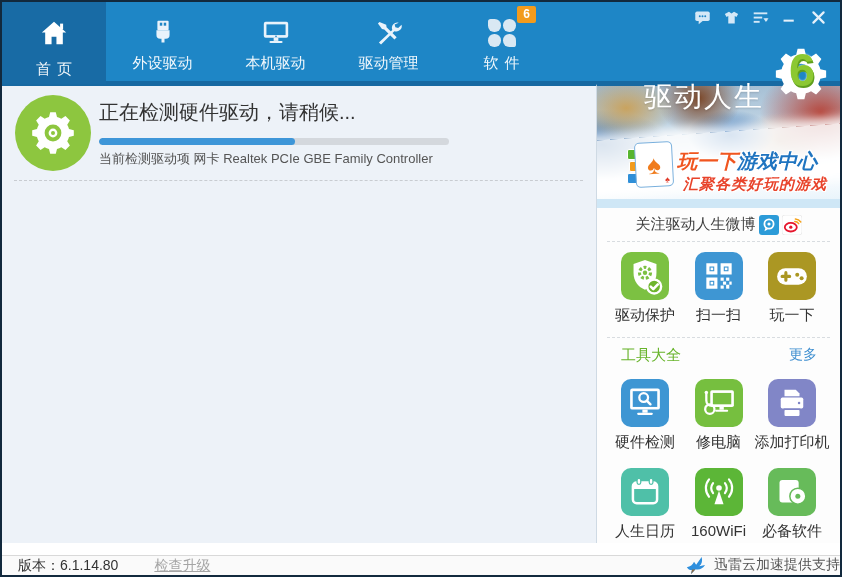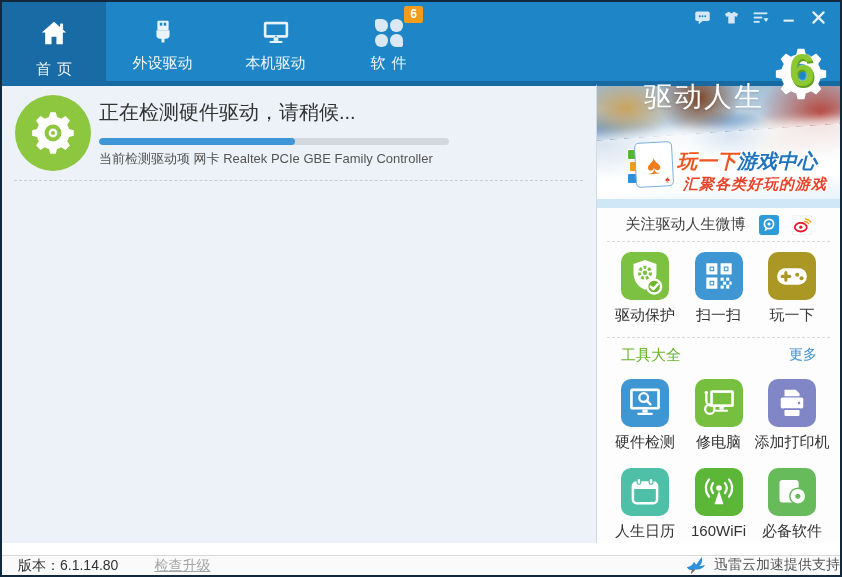--- a/index.html
+++ b/index.html
@@ -74,21 +74,21 @@
   .card-sq.o { left:2px; top:19px; background:#f29b1d; }
   .card-sq.b { left:0; top:31px; background:#2f8fd8; }
   .banner-l1 { position:absolute; left:80px; top:62px; z-index:3; font-size:20px; font-weight:bold;
                font-style:italic; white-space:nowrap;
                text-shadow:1px 1px 0 #fff,-1px -1px 0 #fff,1px -1px 0 #fff,-1px 1px 0 #fff; }
   .banner-l1 .t1 { color:#f0551f; } .banner-l1 .t2 { color:#1f74c0; }
   .banner-l2 { position:absolute; left:86px; top:89px; z-index:3; font-size:15px; font-weight:bold;
                font-style:italic; color:#e8432b; letter-spacing:1px; white-space:nowrap;
                text-shadow:1px 1px 0 #fff,-1px -1px 0 #fff,1px -1px 0 #fff,-1px 1px 0 #fff; }
 
-  .weibo-row { height:33px; display:flex; align-items:center; justify-content:center; gap:13px; }
+  .weibo-row { height:33px; display:flex; align-items:center; justify-content:center; gap:3px; }
   .weibo-label { font-size:15px; color:#3f3f3f; }
   .weibo-ic { width:20px; height:20px; cursor:pointer; }
   .dashed { border-top:1px dashed #d8dce0; margin:0 10px; }
 
   .tool-row { display:flex; justify-content:space-between; padding:0 13px; }
   .tool { width:70px; display:flex; flex-direction:column; align-items:center; cursor:pointer; }
   .tile { width:48px; height:48px; border-radius:10px; display:flex; align-items:center;
           justify-content:center; overflow:visible; }
   .tool .tname { margin-top:6px; font-size:15px; color:#333; white-space:nowrap; }
   .quick-tools { margin-top:10px; }
@@ -139,20 +139,31 @@
           <span class="ticon">
             <svg viewBox="0 0 32 32" width="30" height="30">
               <rect x="3" y="4" width="26" height="17" rx="2" fill="#e9f3fb"></rect>
               <rect x="5.8" y="6.8" width="20.4" height="11.4" fill="#1e86c6"></rect>
               <circle cx="16" cy="19.5" r="0.9" fill="#1e86c6"></circle>
               <rect x="13.5" y="21" width="5" height="3.4" fill="#e9f3fb"></rect>
               <rect x="9" y="24.4" width="14" height="2.2" rx="1.1" fill="#e9f3fb"></rect>
             </svg>
           </span>
           <span class="tlabel">本机驱动</span>
+        </div>
+        <div class="tab">
+          <span class="ticon">
+            <svg viewBox="0 0 32 32" width="30" height="30">
+              <g fill="#e9f3fb">
+                <path d="M5.8 4.2 4.2 5.8l4.3 6 2.5.4 10.8 10.8 2.4-2.4L13.4 9.8l-.4-2.5z"></path>
+                <path d="M26.4 5a5.8 5.8 0 0 0-6.9 7.7L5.2 26l2.3 2.3L21.7 14a5.8 5.8 0 0 0 7.7-6.9l-3.6 3.6-3-.8-.8-3z"></path>
+              </g>
+            </svg>
+          </span>
+          <span class="tlabel">驱动管理</span>
         </div>
         <div class="tab">
           <span class="ticon">
             <div class="clover">
               <i></i>
               <i></i>
               <i></i>
               <i></i>
             </div>
           </span>

